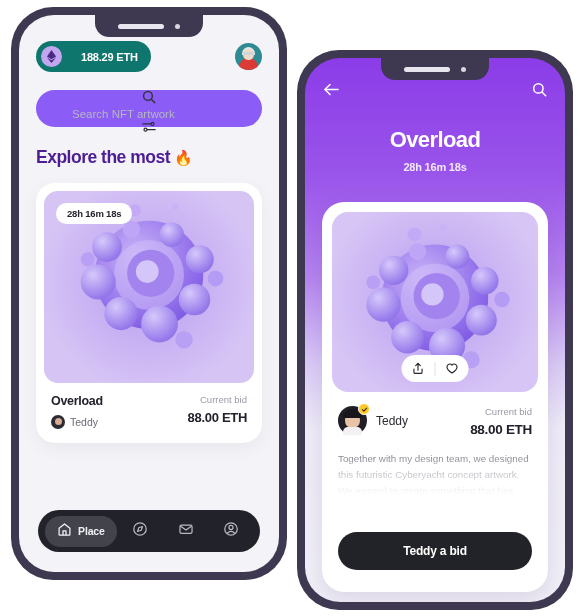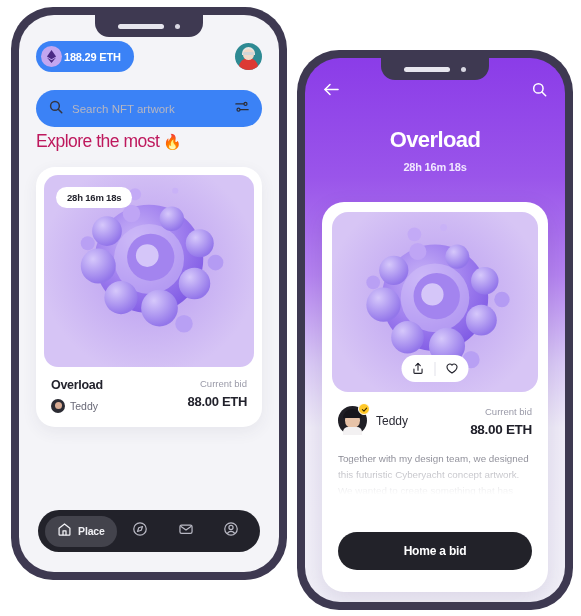--- a/index.html
+++ b/index.html
@@ -70,22 +70,22 @@
   
   .topbar {
     display: flex;
     align-items: center;
     justify-content: space-between;
     margin-top: 2px;
   }
   .eth-pill {
     display: flex;
     align-items: center;
-    gap: 2px;
-    background: #3b82f6;
+    gap: 19px;
+    background: #0f766e;
     border-radius: 20px;
     padding: 5px 13px 5px 5px;
   }
   .eth-logo-wrap {
     width: 21px; height: 21px;
     background: #c2a6f0;
     border-radius: 50%;
     display: flex; align-items: center; justify-content: center;
   }
   .eth-amount {
@@ -104,44 +104,44 @@
   }
   .av-hair { position:absolute; left:7px; top:4px; width:13px; height:8px; background:#e8e4e0; border-radius:7px 7px 0 0;}
   .av-face { position:absolute; left:8px; top:6px; width:11px; height:11px; background:#f0d9c8; border-radius:50%;}
   .av-glass { position:absolute; left:8px; top:9px; width:11px; height:3px; background:#cfd6d8; border-radius:2px;}
   .av-body { position:absolute; left:4px; top:15px; width:19px; height:13px; background:#dc3a34; border-radius:9px 9px 0 0;}
 
   
   .searchbar {
     margin-top: 18px;
     height: 37px;
-    background: #3b82f6;
+    background: #8b5cf6;
     border-radius: 19px;
     display: flex;
     align-items: center;
     padding: 0 13px;
-    gap: 9px;
+    flex-direction: column;
   }
   .search-input {
     flex: 1;
     border: none;
     outline: none;
     background: transparent;
     font-family: "Liberation Sans", sans-serif;
     font-size: 11.5px;
     color: #30303a;
   }
   .search-input::placeholder { color: #b6b6c2; }
 
   
   .headline {
-    margin-top: 3px;
+    margin-top: 19px;
     font-size: 17.5px;
-    font-weight: normal;
-    color: #be185d;
+    font-weight: bold;
+    color: #4c1d95;
     line-height: 1.28;
     letter-spacing: -0.5px;
   }
   .fire { font-size: 15px; }
 
   
   .nft-card {
     margin-top: 15px;
     background: #fff;
     border-radius: 19px;
@@ -559,16 +559,16 @@
           <span class="teddy-name">Teddy</span>
         </div>
         <div>
           <div class="detail-bid-label">Current bid</div>
           <div class="detail-bid-value">88.00 ETH</div>
         </div>
       </div>
 
       <div class="description">Together with my design team, we designed this futuristic Cyberyacht concept artwork. We wanted to create something that has</div>
 
-      <button class="bid-button">Home a bid</button>
+      <button class="bid-button">Teddy a bid</button>
     </div>
   </div>
 </div>
 
 </body></html>

